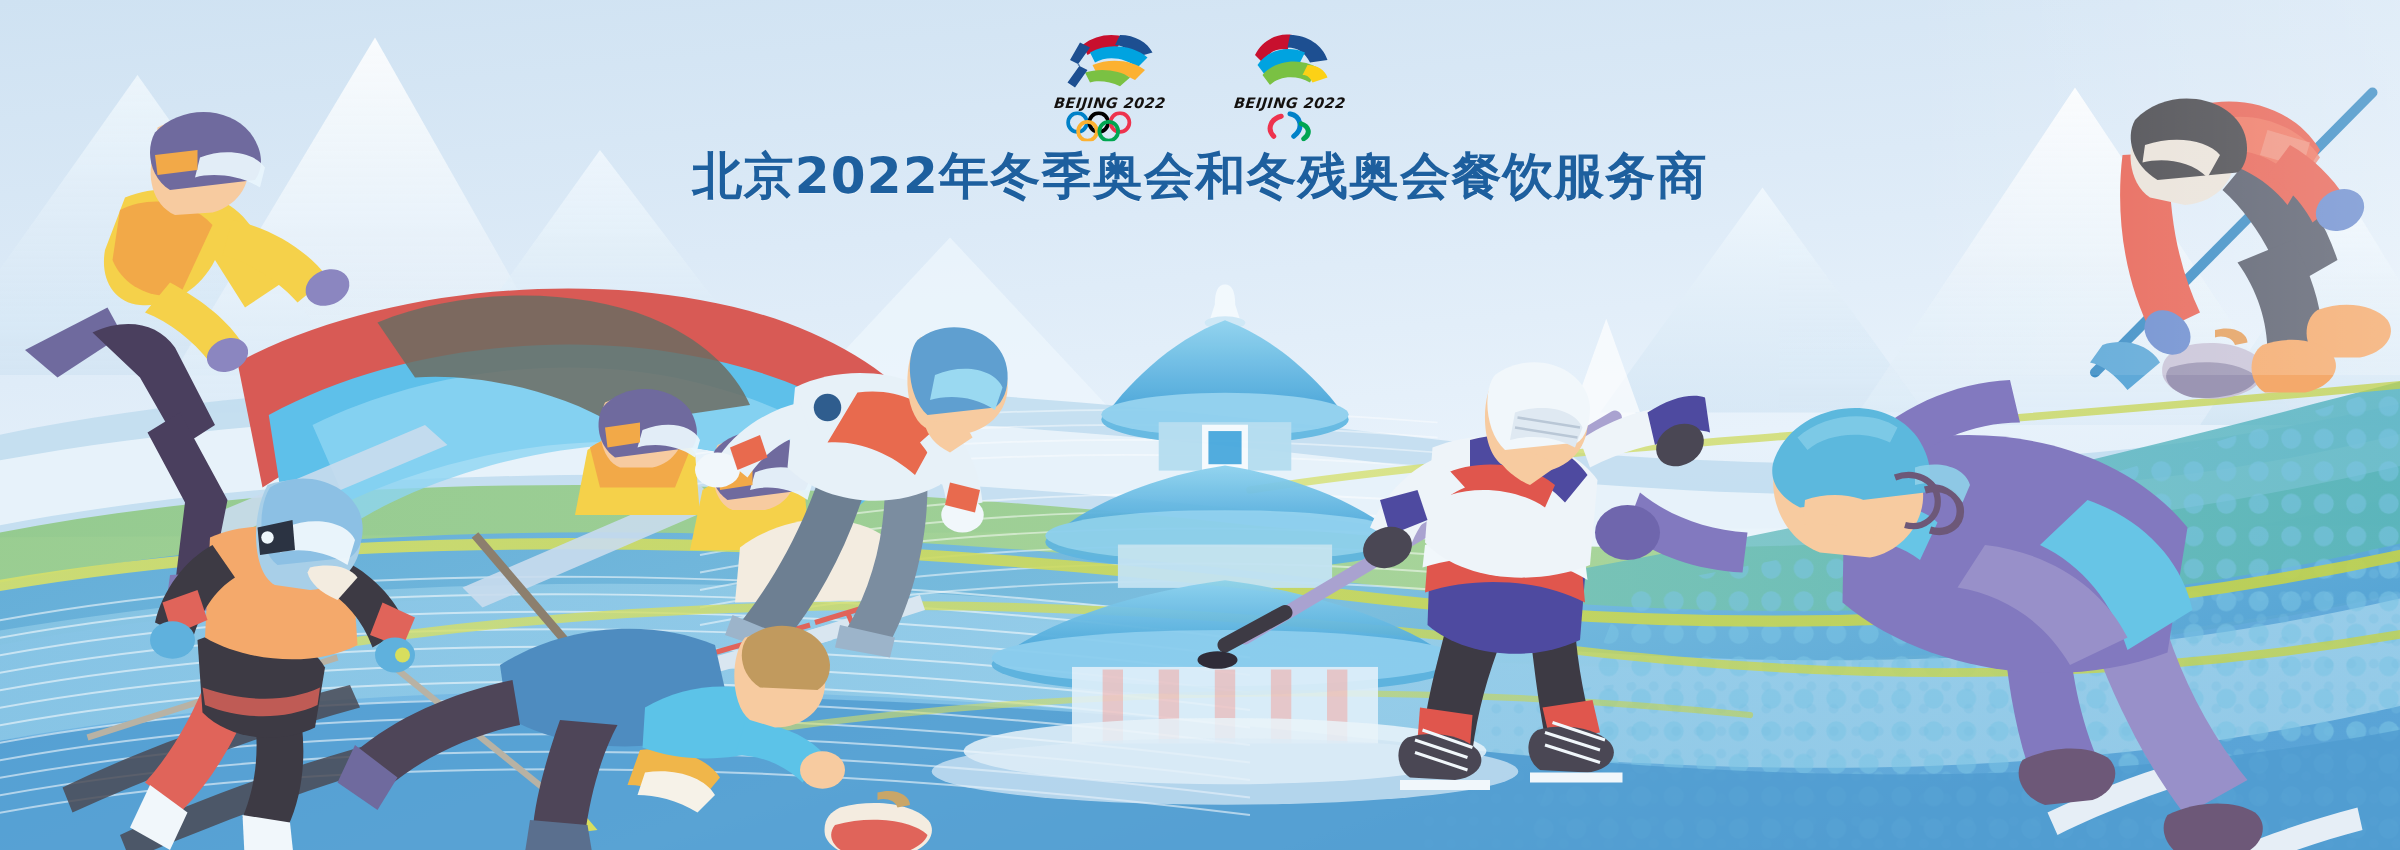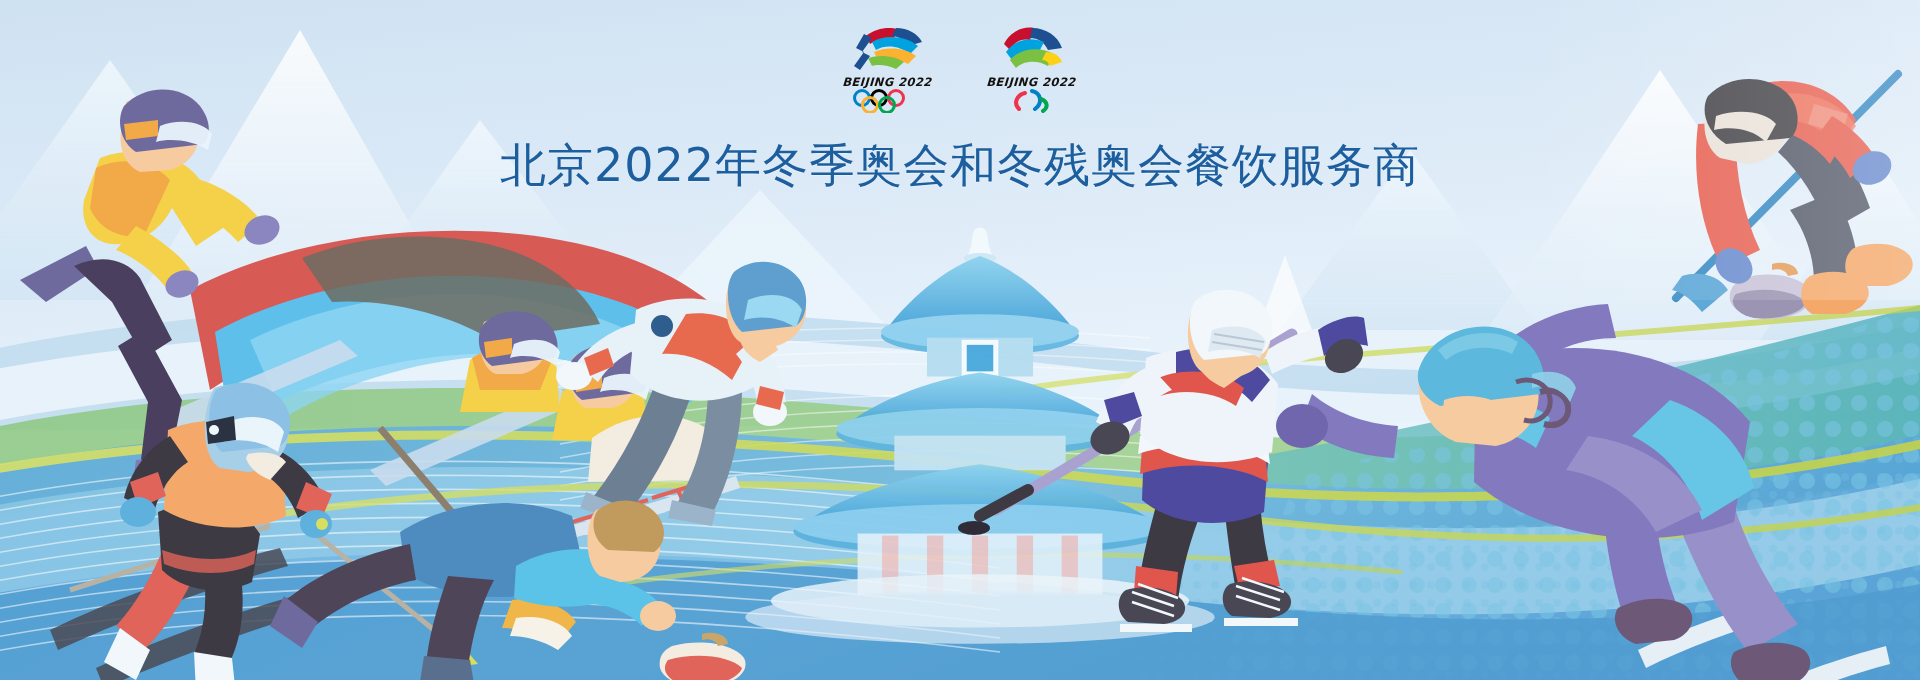--- a/index.html
+++ b/index.html
@@ -14,23 +14,22 @@
   #header{position:absolute;left:0;top:0;width:1920px;z-index:60;text-align:center;}
   #logos{display:flex;justify-content:center;align-items:flex-start;gap:34px;padding-top:22px;}
   .logo{width:110px;}
   .logo svg{display:block;margin:0 auto;}
   .logo-word{
     font-family:"DejaVu Sans","Liberation Sans",sans-serif;
     font-weight:700;font-style:italic;font-size:11.5px;letter-spacing:.4px;
     color:#14110f;text-align:center;margin-top:1px;transform:skewX(-6deg);
   }
   #title{
-    margin-top:22px;
     font-family:"DejaVu Sans","Liberation Sans",sans-serif;
-    font-weight:400;font-size:46px;letter-spacing:1px;
+    font-weight:700;font-size:40px;letter-spacing:1px;
     color:#1d5f9e;
     text-shadow:0 1px 0 rgba(255,255,255,.35);
     white-space:nowrap;
   }
 </style>
 </head>
 <body>
 
 <div id="stage">
 

